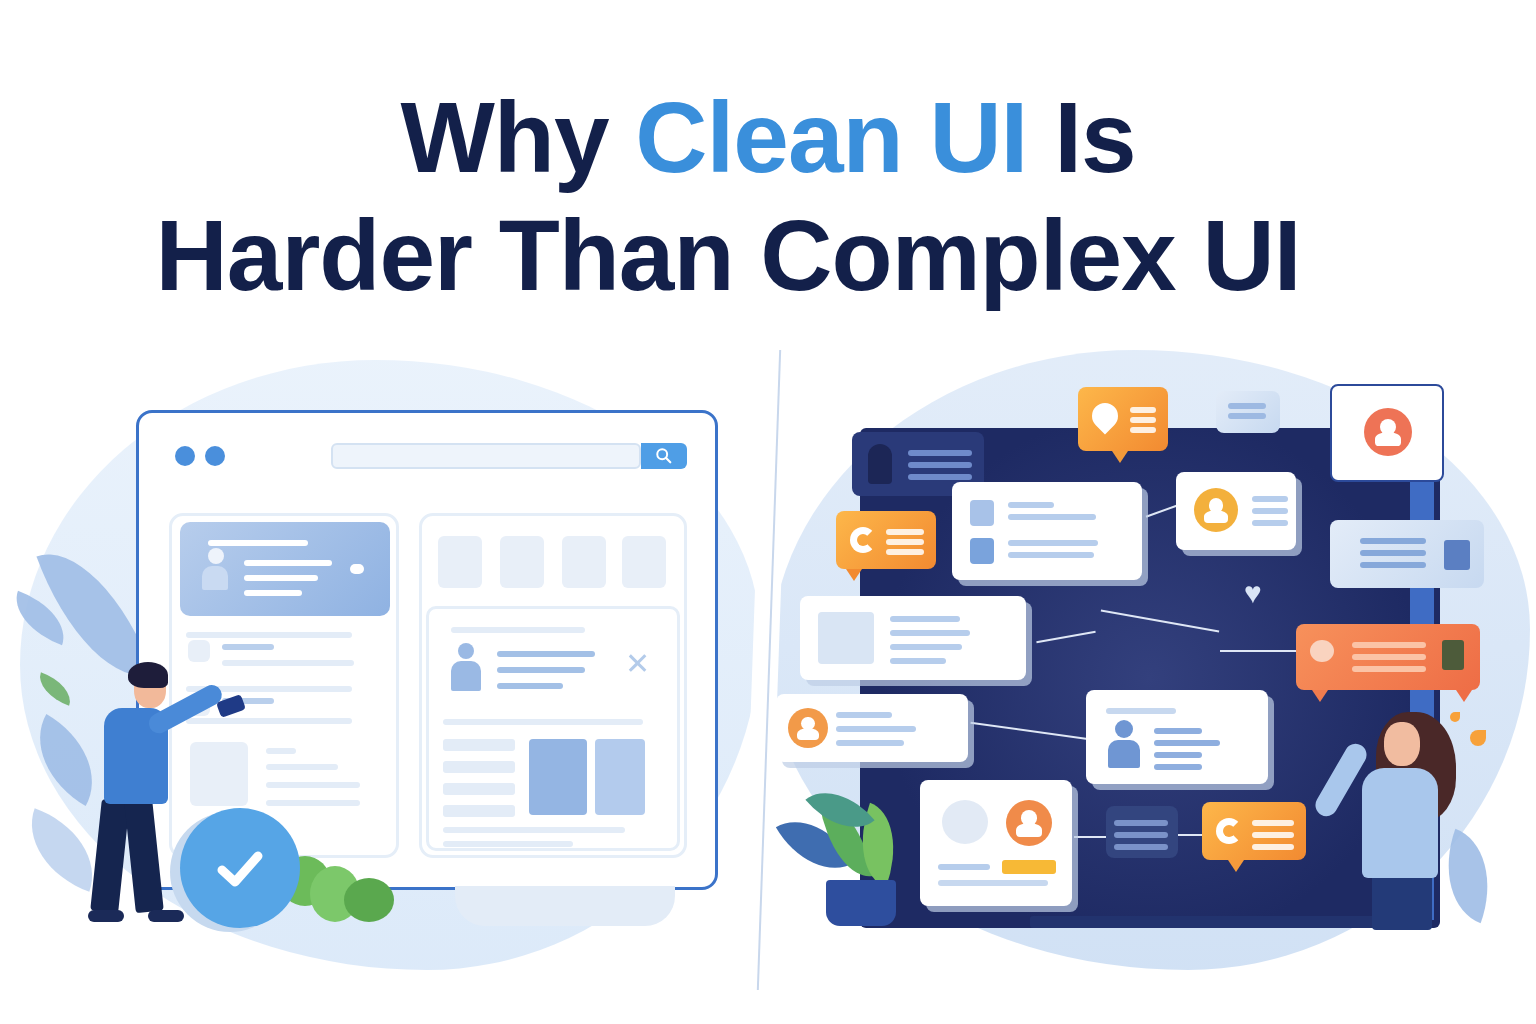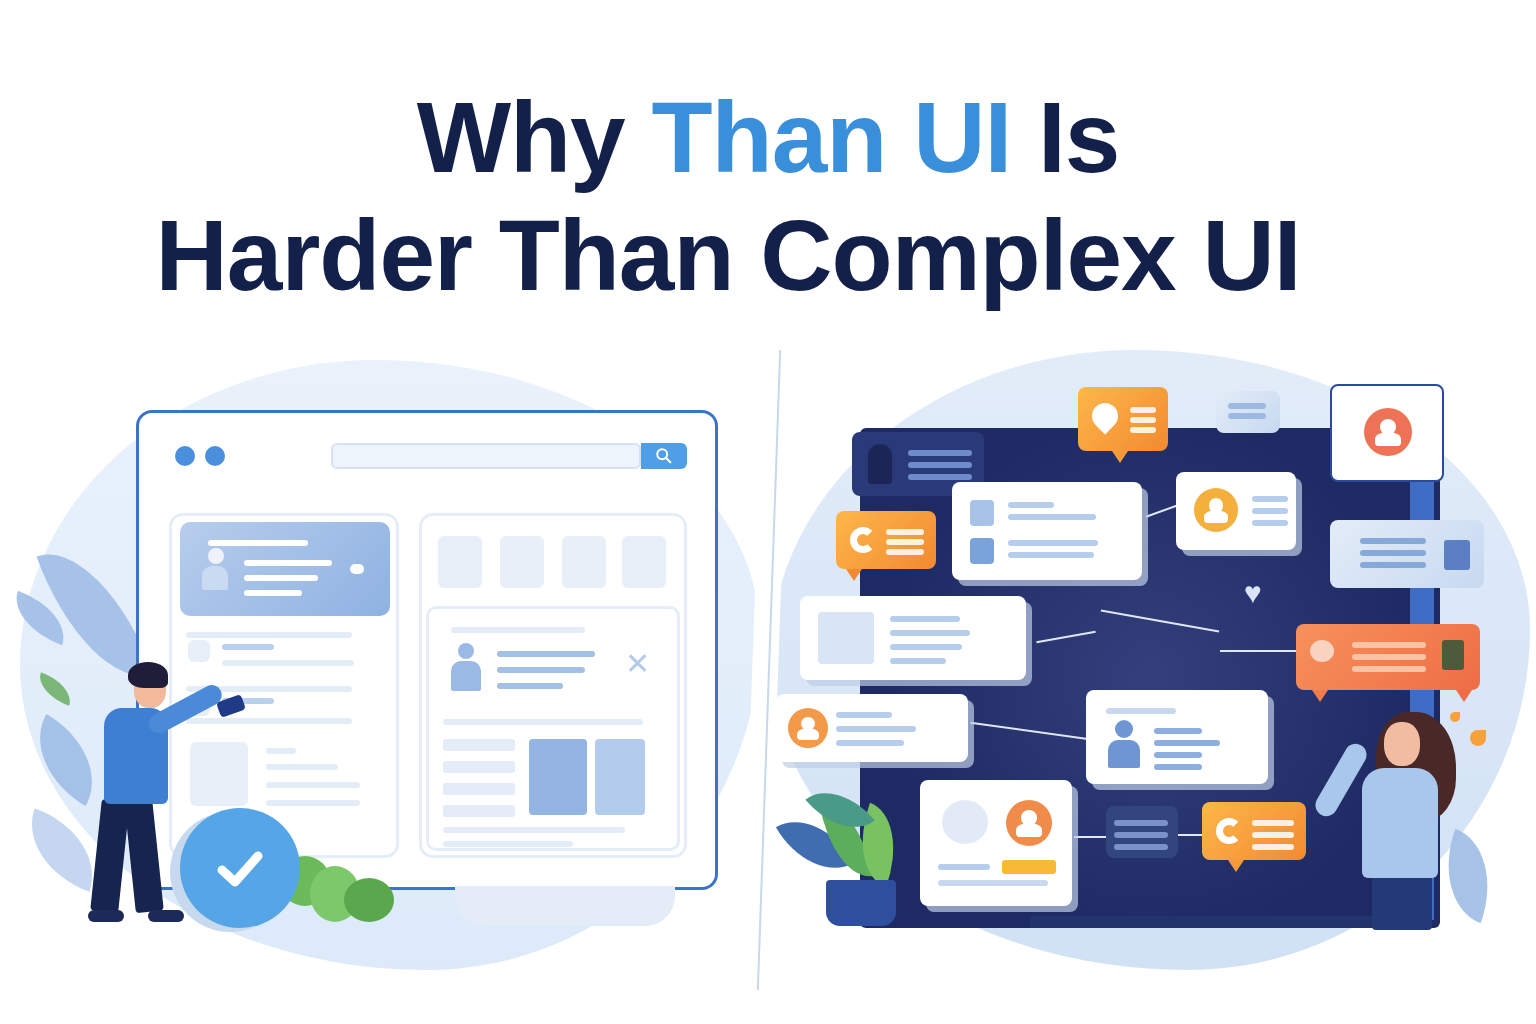--- a/index.html
+++ b/index.html
@@ -84,21 +84,21 @@
   .w-arm { position: absolute; left: 1330px; top: 740px; width: 22px; height: 80px; border-radius: 11px; background: #a9c7ec; transform: rotate(30deg); }
   .w-legs { position: absolute; left: 1372px; top: 872px; width: 60px; height: 58px; background: #233a78; border-radius: 4px; }
 
   .pot { position: absolute; left: 826px; top: 880px; width: 70px; height: 46px; background: #2e4e9e; border-radius: 4px 4px 14px 14px; }
   .plant-leaf { position: absolute; border-radius: 0 100% 0 100%; background: #5cae5c; }
 </style>
 </head>
 <body>
 
 <div class="title l1">
-  <span>Why </span><span class="accent">Than UI</span><span> Is</span>
+  <span>Why </span><span class="accent">Clean UI</span><span> Is</span>
 </div>
 <div class="title l2">Harder Than Complex UI</div>
 
 <div class="blob left-bg"></div>
 <div class="blob right-bg"></div>
 <div class="divider"></div>
 <div class="divider-line"></div>
 
 <div class="leaf" style="left:60px;top:540px;width:70px;height:150px;transform:rotate(-20deg);"></div>
 <div class="leaf" style="left:10px;top:600px;width:60px;height:36px;transform:rotate(20deg);"></div>

